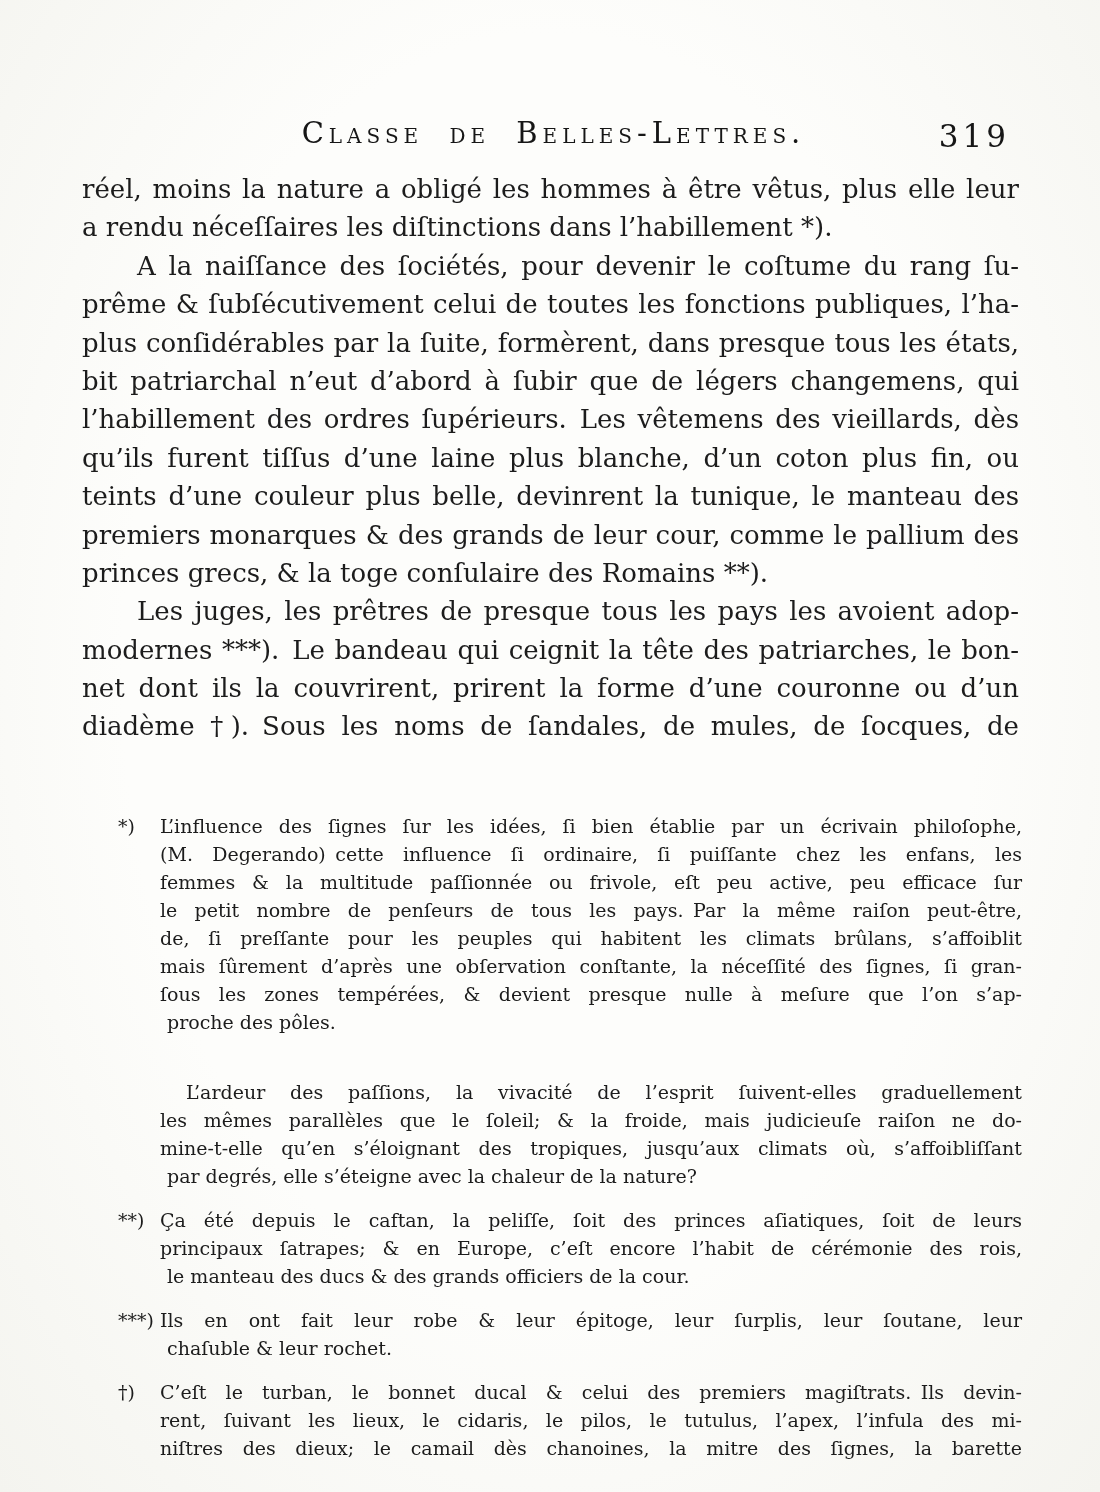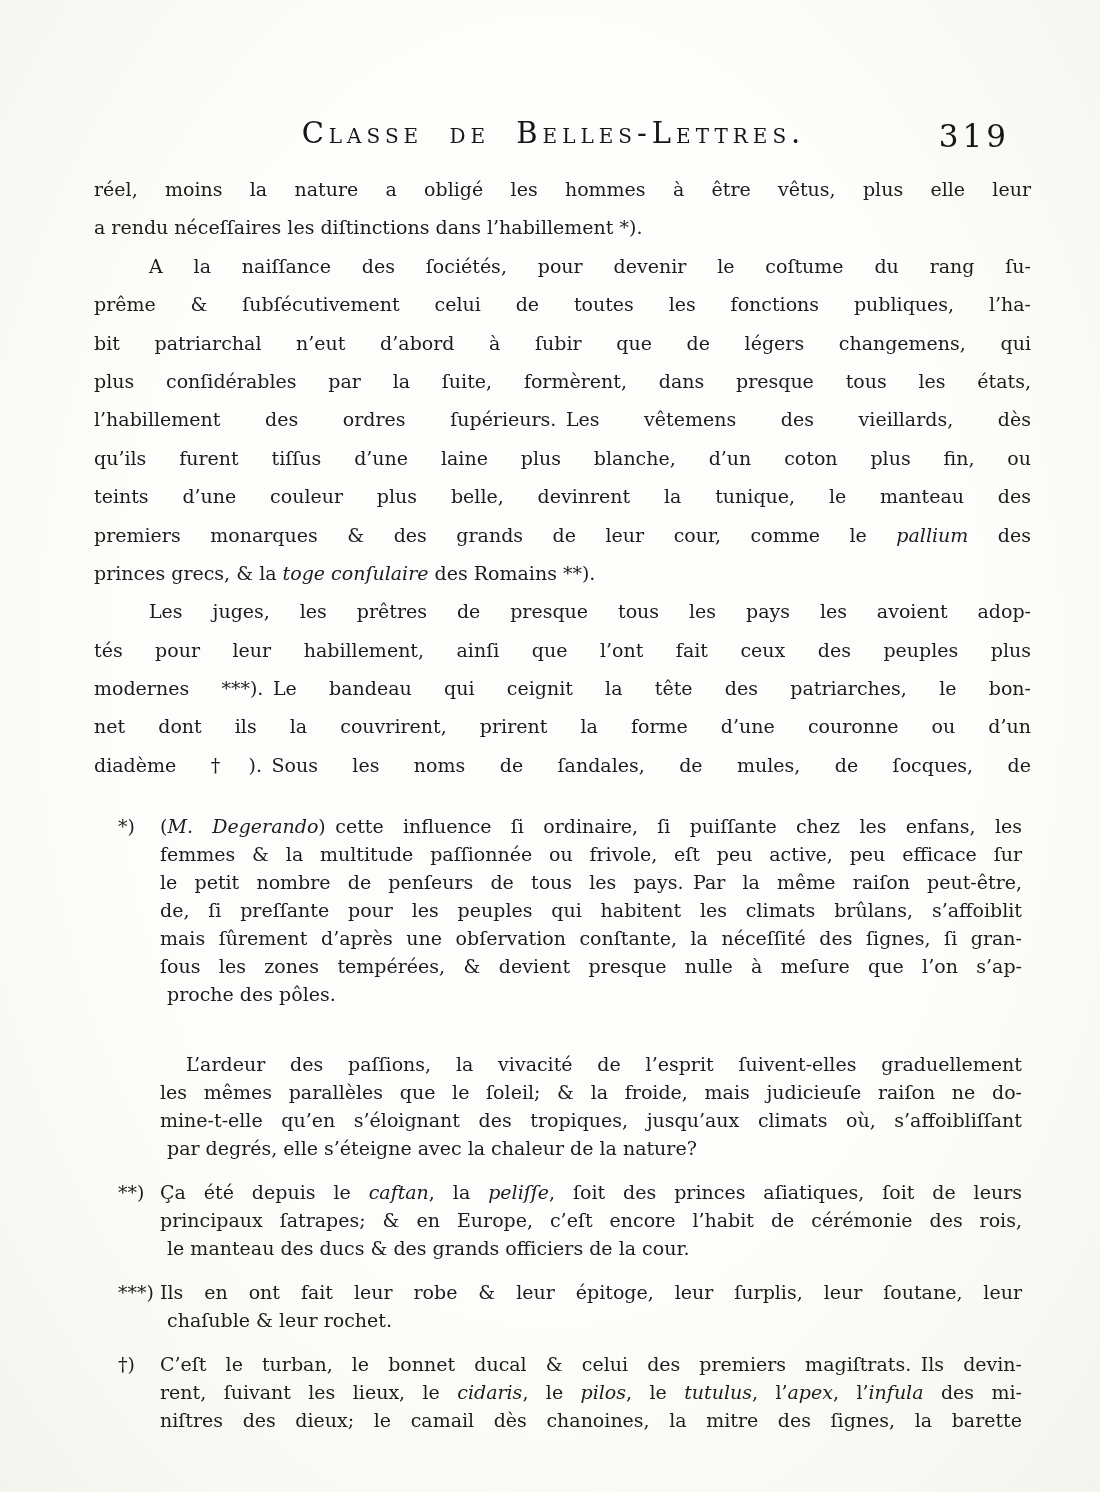--- a/index.html
+++ b/index.html
@@ -12,67 +12,67 @@
   .header { position:absolute; top:116px; left:85px; width:937px; height:42px; }
   .header-title {
     display:block; text-align:center;
     font-variant:small-caps; font-size:29px; letter-spacing:5px; word-spacing:12px;
     color:#161616;
   }
   .page-number {
     position:absolute; right:12px; top:2px;
     font-size:31px; letter-spacing:4px; color:#161616;
   }
-  .main { position:absolute; top:170px; left:94px; width:937px; font-size:19px; }
+  .main { position:absolute; top:170px; left:82px; width:937px; font-size:26px; }
   .tline {
     height:38.4px; line-height:38.4px; overflow:visible;
     text-align:justify; text-align-last:justify; text-justify:inter-word;
   }
   .tline.end { text-align:left; text-align-last:left; }
   .tline.ind { padding-left:55px; }
   .footnotes { position:absolute; top:812px; left:118px; width:904px; font-size:19px; }
   .footnote { position:relative; padding-left:42px; margin-bottom:16px; }
   .fmarker { position:absolute; left:0; top:0; line-height:28px; }
   .fline {
     height:28px; line-height:28px;
     text-align:justify; text-align-last:justify; text-justify:inter-word;
   }
   .fline.end { text-align:left; text-align-last:left;margin-left:7px; }
   .fline.ind2 { padding-left:26px;margin-top:42px; }
-  .it { font-style:italic; }
+  .it { }
 </style>
 </head>
 <body>
 
 <div class="page">
   <div class="header">
     <span class="header-title">Classe de Belles-Lettres.</span>
     <span class="page-number">319</span>
   </div>
   <div class="main" id="main-text">
       <div class="tline"><span>réel, moins la nature a obligé les hommes à être vêtus, plus elle leur</span></div>
       <div class="tline end"><span>a rendu néceſſaires les diſtinctions dans l’habillement *).</span></div>
       <div class="tline ind"><span>A la naiſſance des ſociétés, pour devenir le coſtume du rang ſu-</span></div>
       <div class="tline"><span>prême &amp; ſubſécutivement celui de toutes les fonctions publiques, l’ha-</span></div>
+      <div class="tline"><span>plus conſidérables par la ſuite, formèrent, dans presque tous les états,</span></div>
       <div class="tline"><span>bit patriarchal n’eut d’abord à ſubir que de légers changemens, qui</span></div>
-      <div class="tline"><span>plus conſidérables par la ſuite, formèrent, dans presque tous les états,</span></div>
       <div class="tline"><span>l’habillement des ordres ſupérieurs. Les vêtemens des vieillards, dès</span></div>
       <div class="tline"><span>qu’ils furent tiſſus d’une laine plus blanche, d’un coton plus fin, ou</span></div>
       <div class="tline"><span>teints d’une couleur plus belle, devinrent la tunique, le manteau des</span></div>
       <div class="tline"><span>premiers monarques &amp; des grands de leur cour, comme le </span><span class="it">pallium</span><span> des</span></div>
       <div class="tline end"><span>princes grecs, &amp; la </span><span class="it">toge conſulaire</span><span> des Romains **).</span></div>
       <div class="tline ind"><span>Les juges, les prêtres de presque tous les pays les avoient adop-</span></div>
-      <div class="tline"><span>tés pour leur habillement, ainſi que l’ont fait ceux des peuples plus</span></div>
       <div class="tline"><span>modernes ***). Le bandeau qui ceignit la tête des patriarches, le bon-</span></div>
       <div class="tline"><span>net dont ils la couvrirent, prirent la forme d’une couronne ou d’un</span></div>
       <div class="tline"><span>diadème †). Sous les noms de ſandales, de mules, de ſocques, de</span></div>
     </div>
   <div class="footnotes" id="footnotes">
       <div class="footnote">
         <span class="fmarker">*)</span>
+        <div class="fline"><span>L’influence des ſignes ſur les idées, ſi bien établie par un écrivain philoſophe,</span></div>
         <div class="fline"><span>(</span><span class="it">M. Degerando</span><span>) cette influence ſi ordinaire, ſi puiſſante chez les enfans, les</span></div>
         <div class="fline"><span>femmes &amp; la multitude paſſionnée ou frivole, eſt peu active, peu efficace ſur</span></div>
         <div class="fline"><span>le petit nombre de penſeurs de tous les pays. Par la même raiſon peut-être,</span></div>
         <div class="fline"><span>de, ſi preſſante pour les peuples qui habitent les climats brûlans, s’affoiblit</span></div>
         <div class="fline"><span>mais ſûrement d’après une obſervation conſtante, la néceſſité des ſignes, ſi gran-</span></div>
         <div class="fline"><span>ſous les zones tempérées, &amp; devient presque nulle à meſure que l’on s’ap-</span></div>
         <div class="fline end"><span>proche des pôles.</span></div>
         <div class="fline ind2"><span>L’ardeur des paſſions, la vivacité de l’esprit ſuivent-elles graduellement</span></div>
         <div class="fline"><span>les mêmes parallèles que le ſoleil; &amp; la froide, mais judicieuſe raiſon ne do-</span></div>
         <div class="fline"><span>mine-t-elle qu’en s’éloignant des tropiques, jusqu’aux climats où, s’affoibliſſant</span></div>

